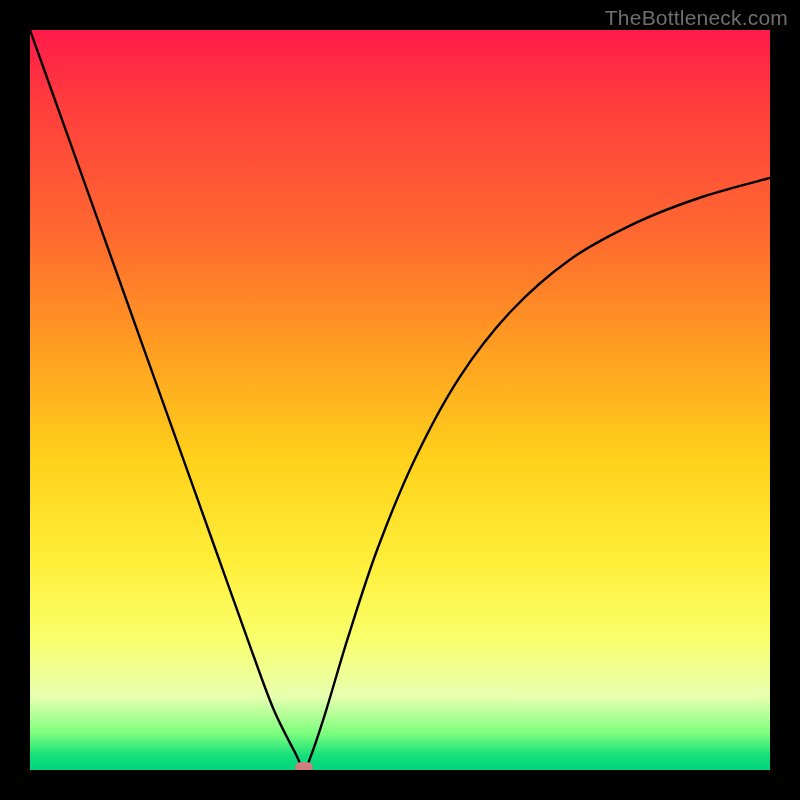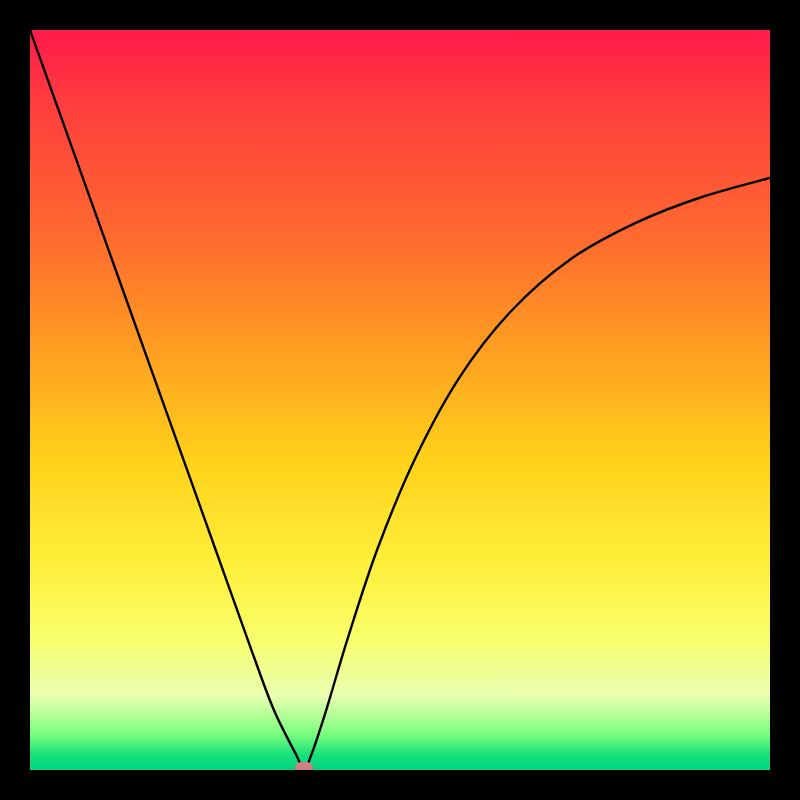--- a/index.html
+++ b/index.html
@@ -75,14 +75,15 @@
   <div class="plot-area">
     <div class="gradient-bg"></div>
 
     <svg class="curve" viewBox="0 0 740 740" preserveAspectRatio="none">
       <path id="curve-path" d="M 0.00 0.00 C 6.17 17.27, 24.67 69.07, 37.00 103.60 C 49.33 138.13, 61.67 172.67, 74.00 207.20 C 86.33 241.73, 98.67 276.27, 111.00 310.80 C 123.33 345.33, 135.67 379.87, 148.00 414.40 C 160.33 448.93, 172.67 483.47, 185.00 518.00 C 197.33 552.53, 212.13 594.47, 222.00 621.60 C 231.87 648.73, 236.80 663.53, 244.20 680.80 C 251.60 698.07, 261.47 715.33, 266.40 725.20 C 271.33 735.07, 271.33 740.00, 273.80 740.00 C 276.27 740.00, 277.50 735.07, 281.20 725.20 C 284.90 715.33, 289.83 700.53, 296.00 680.80 C 302.17 661.07, 309.57 633.93, 318.20 606.80 C 326.83 579.67, 336.70 547.60, 347.80 518.00 C 358.90 488.40, 371.23 457.57, 384.80 429.20 C 398.37 400.83, 413.17 372.47, 429.20 347.80 C 445.23 323.13, 462.50 300.93, 481.00 281.20 C 499.50 261.47, 519.23 244.20, 540.20 229.40 C 561.17 214.60, 584.60 202.88, 606.80 192.40 C 629.00 181.92, 651.20 173.90, 673.40 166.50 C 695.60 159.10, 728.90 151.08, 740.00 148.00" fill="none" stroke="#000" stroke-width="2.4" stroke-linejoin="round" stroke-linecap="round"></path>
     </svg>
 
     <div class="marker" id="min-marker" style="left: 264.8px; top: 732px;"></div>
   </div>
 
+  <div class="watermark">TheBottleneck.com</div>
 
 </div>
 
 </body></html>

